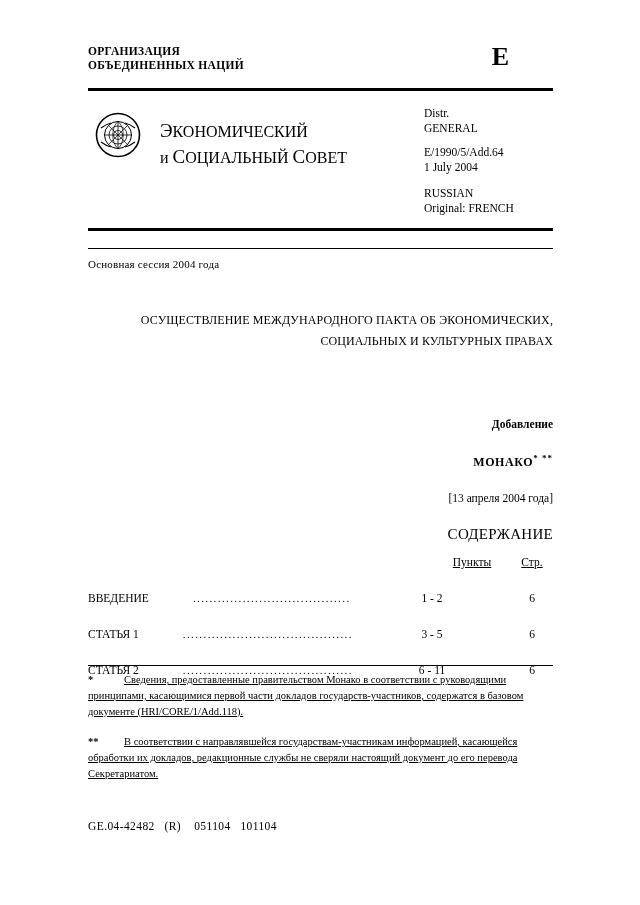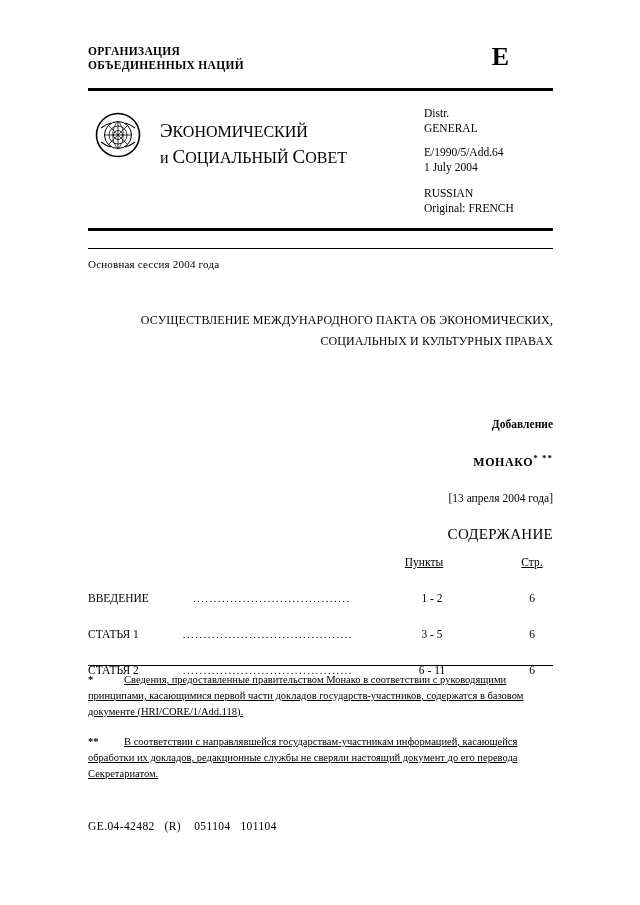--- a/index.html
+++ b/index.html
@@ -162,21 +162,20 @@
     position: absolute;
     left: 88px;
     top: 556px;
     width: 465px;
     font-size: 11.5px;
   }
   .toc-head {
     display: flex;
     justify-content: flex-end;
     align-items: flex-end;
-    gap: 48px;
   }
   .toc-head .h-par {
     width: 78px;
     text-align: center;
     text-decoration: underline;
   }
   .toc-head .h-page {
     width: 42px;
     text-align: center;
     text-decoration: underline;

